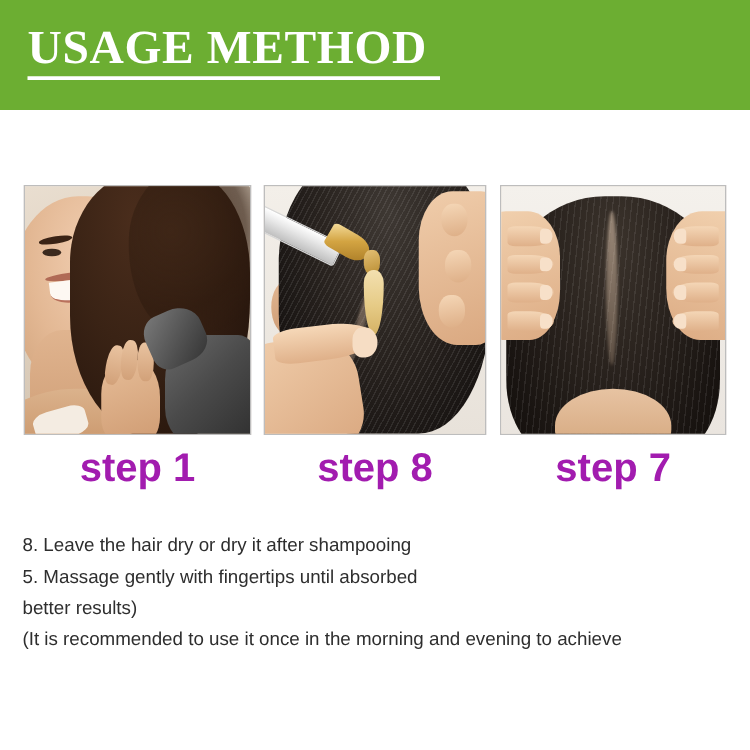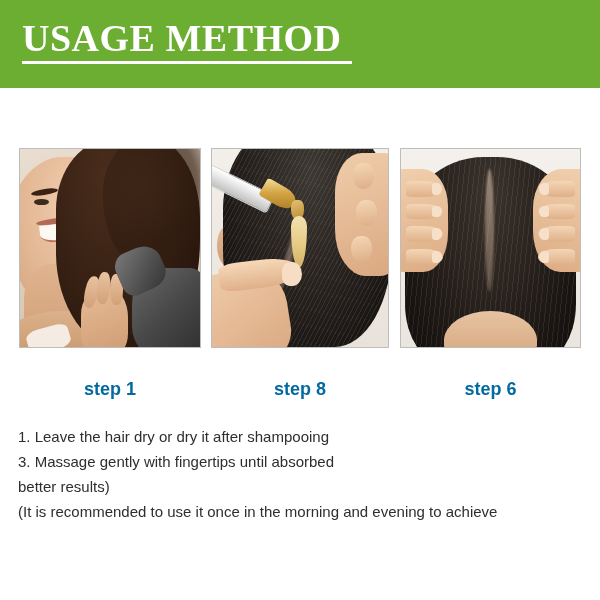--- a/index.html
+++ b/index.html
@@ -391,26 +391,26 @@
   
   .step-captions {
     position: absolute;
     left: 0;
     top: 358px;
     width: 600px;
     height: 36px;
   }
   .step-caption {
     position: absolute;
-    top: 15px;
+    top: 0;
     font-family: "Liberation Sans", sans-serif;
     font-weight: bold;
-    font-size: 18px;
+    font-size: 32px;
     line-height: 32px;
-    color: #0369a1;
+    color: #a21caf;
     text-align: center;
   }
   .step-caption.s1 { left: 19px;  width: 182px; }
   .step-caption.s2 { left: 211px; width: 178px; }
   .step-caption.s3 { left: 400px; width: 181px; }
 
   
   .instructions {
     position: absolute;
     left: 18px;
@@ -522,23 +522,23 @@
           </div>
         </div>
       </div>
     </div>
 
   </div>
 
   <div class="step-captions">
     <div class="step-caption s1">step 1</div>
     <div class="step-caption s2">step 8</div>
-    <div class="step-caption s3">step 6</div>
+    <div class="step-caption s3">step 7</div>
   </div>
 
   <div class="instructions">
-    <div class="instruction-line">1. Leave the hair dry or dry it after shampooing</div>
-    <div class="instruction-line">3. Massage gently with fingertips until absorbed</div>
+    <div class="instruction-line">8. Leave the hair dry or dry it after shampooing</div>
+    <div class="instruction-line">5. Massage gently with fingertips until absorbed</div>
     <div class="instruction-line">better results)</div>
     <div class="instruction-line">(It is recommended to use it once in the morning and evening to achieve</div>
   </div>
 
 </div>
 
 </body></html>

